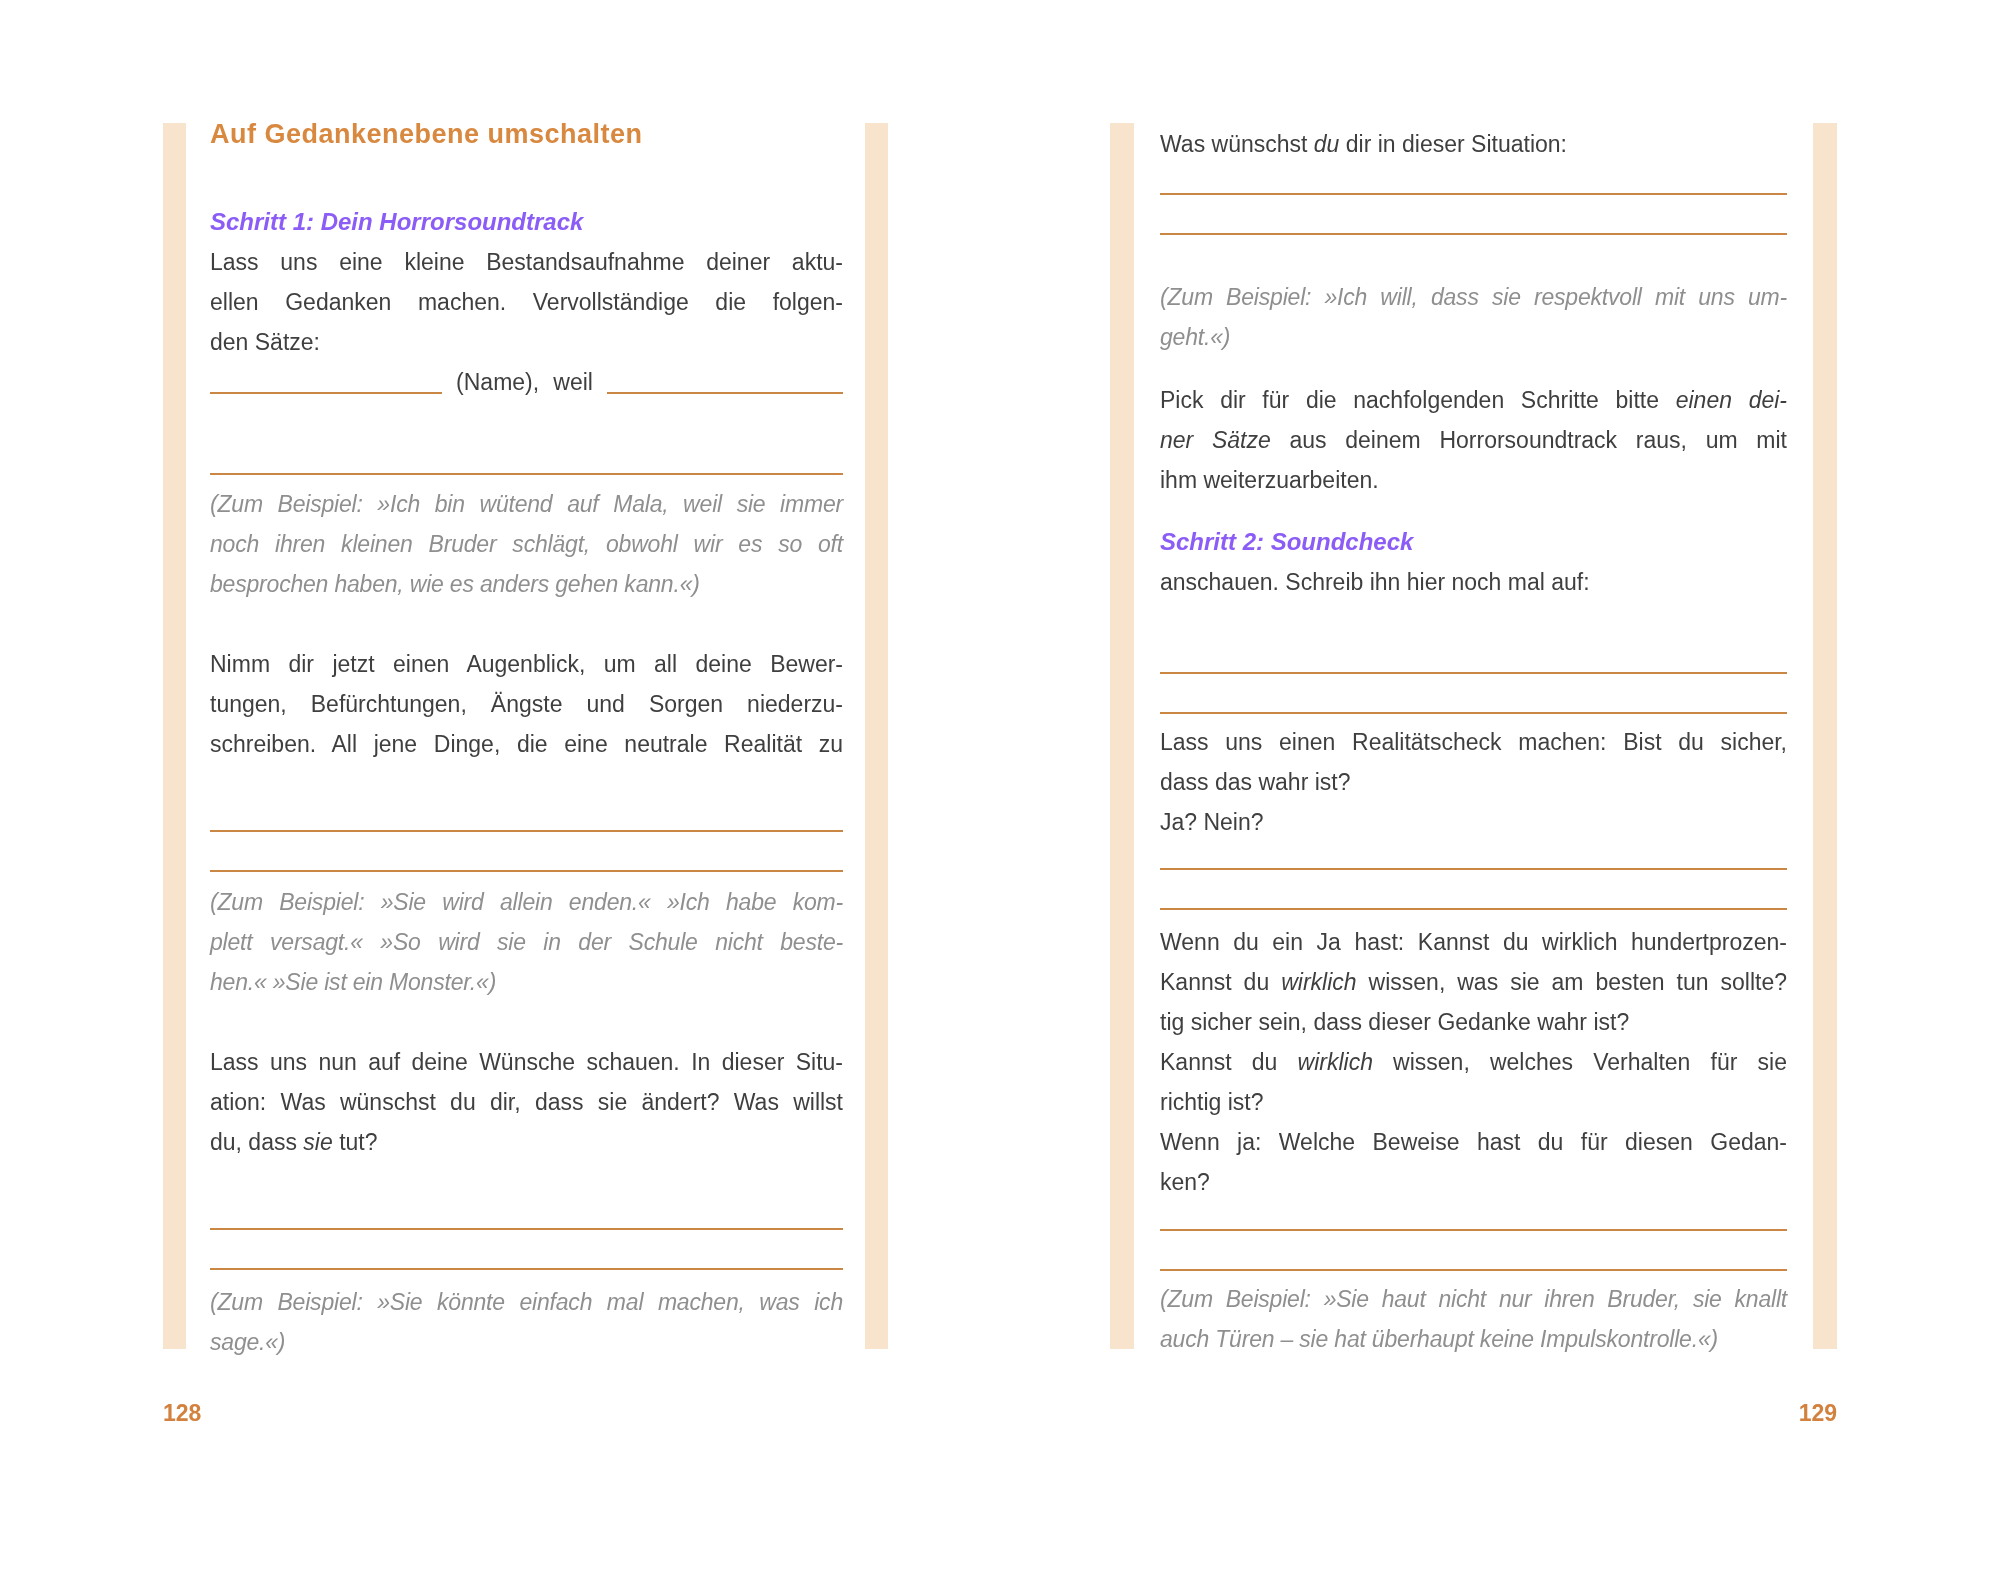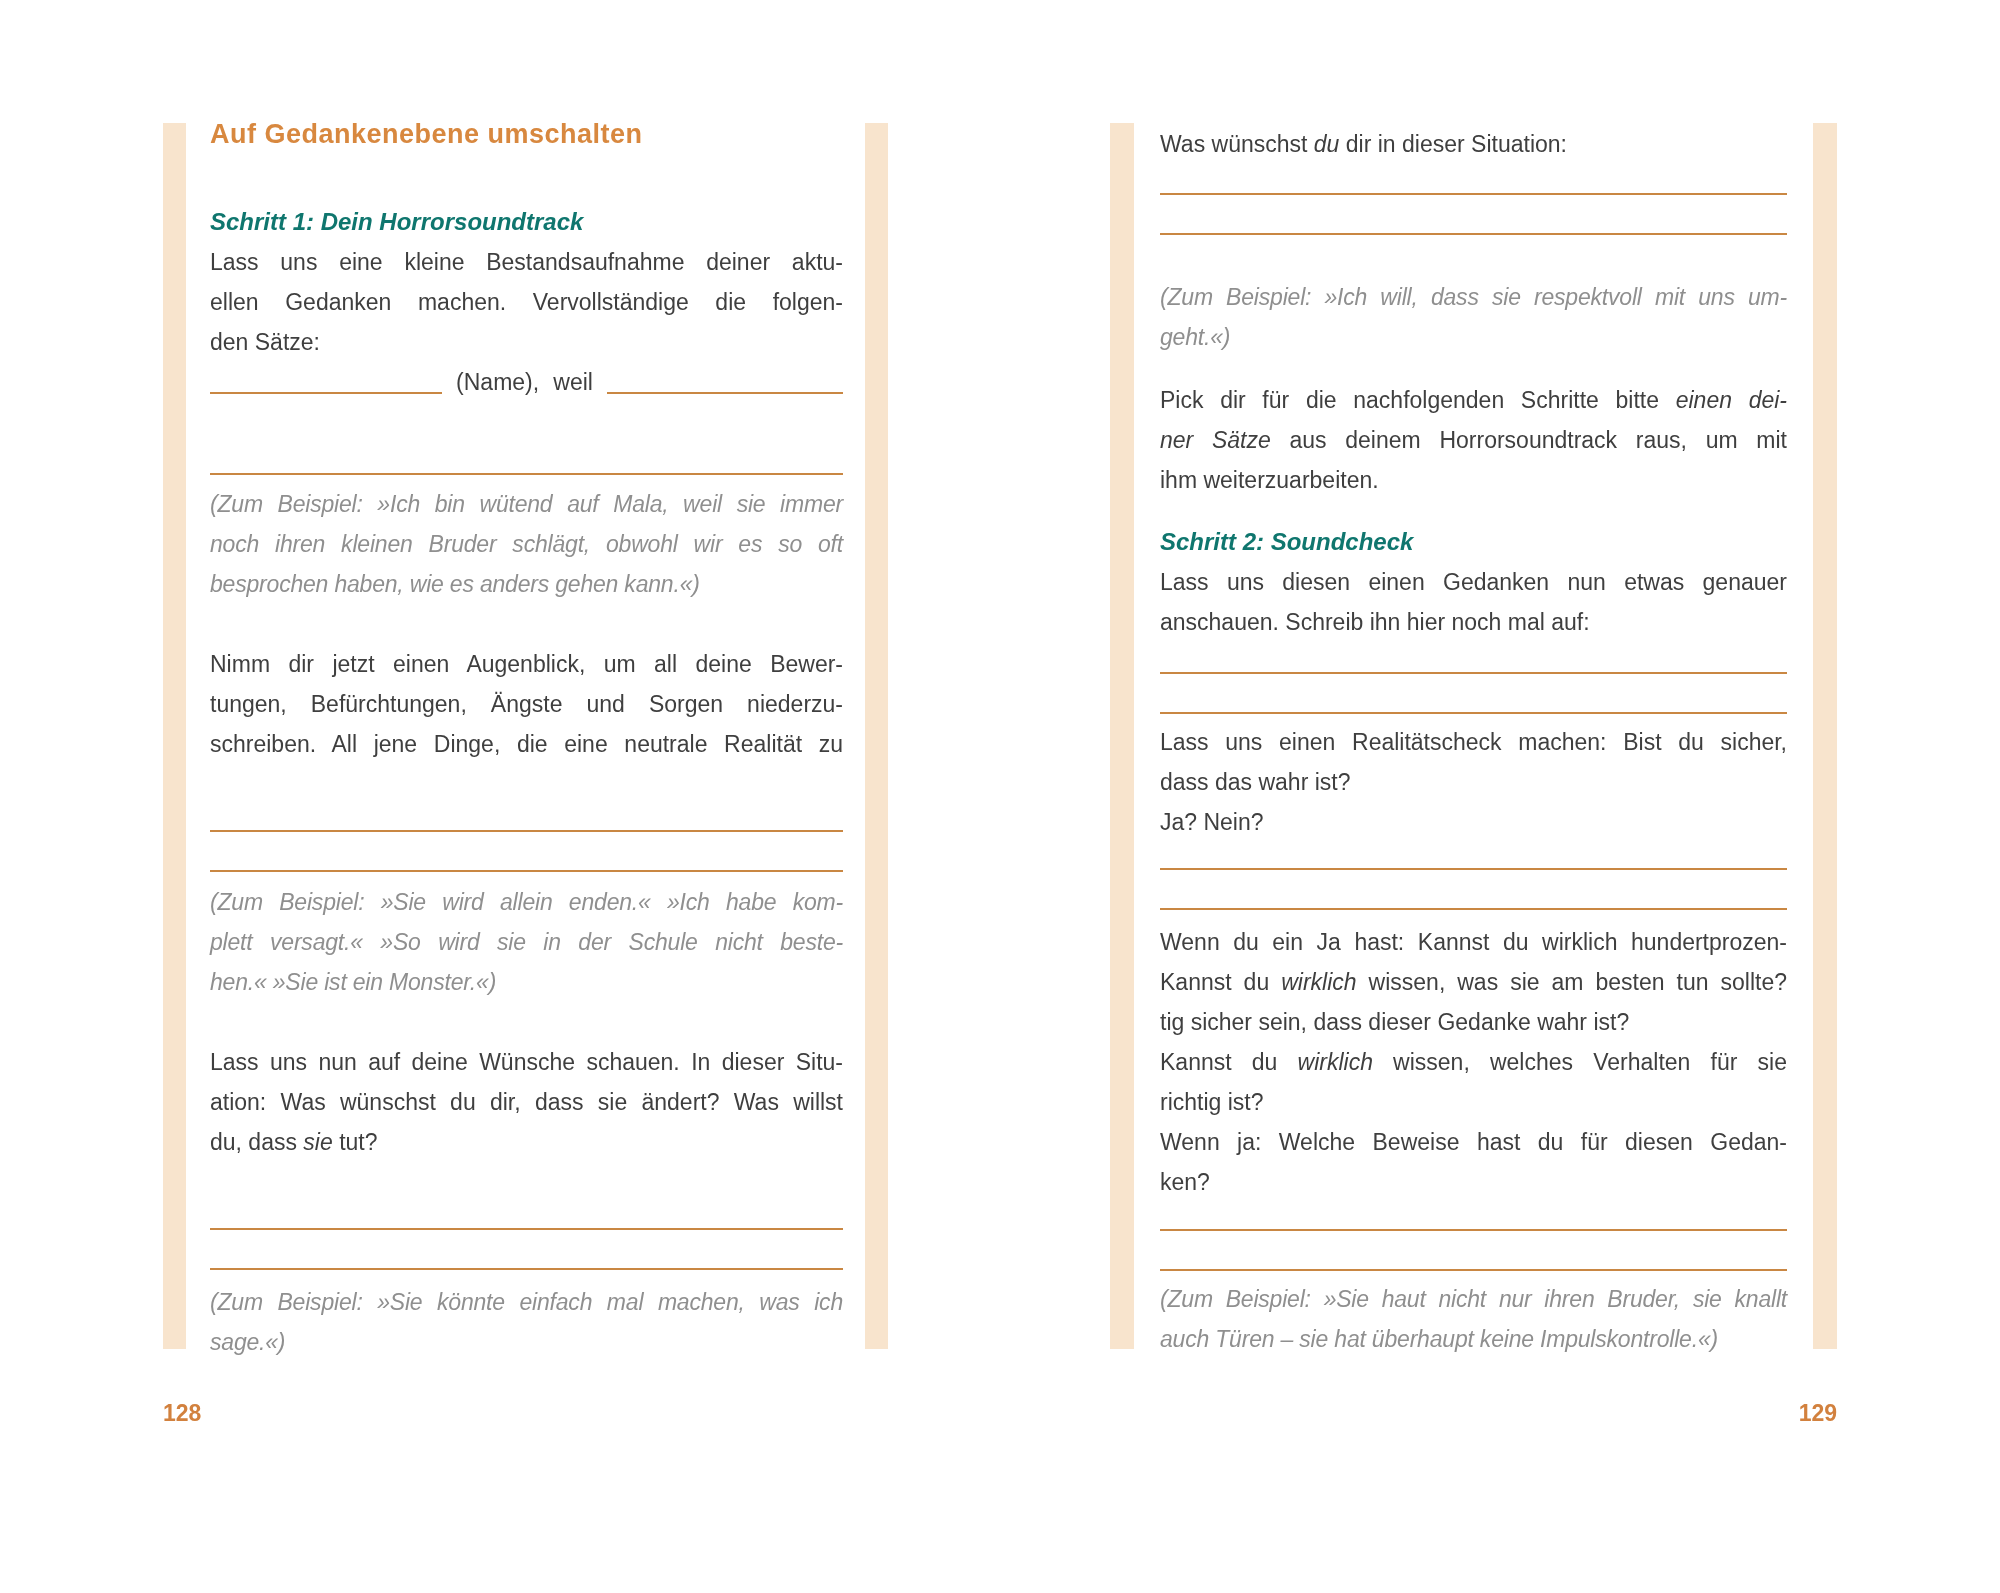--- a/index.html
+++ b/index.html
@@ -12,21 +12,21 @@
   .bar{position:absolute;top:123px;height:1226px;background:#f8e4cd;}
   .block{position:absolute;}
   .line{font-size:23px;line-height:40px;white-space:normal;}
   .just{text-align:justify;text-align-last:justify;}
   .ex{font-style:italic;color:#8f8f8f;letter-spacing:-0.2px;}
   .title{
     font-size:27px;line-height:44px;color:#d8883f;
     letter-spacing:0.5px;font-weight:bold;
   }
   .step{
-    font-size:24px;line-height:40px;color:#0f766e;
+    font-size:24px;line-height:40px;color:#8b5cf6;
     font-weight:bold;font-style:italic;
   }
   .rule{position:absolute;height:0;border-top:2px solid #c98743;}
   .blank{
     display:inline-block;border-bottom:2px solid #c98743;
     margin-bottom:-4px;height:2px;
   }
   .pagenum{position:absolute;font-size:23px;font-weight:bold;color:#d2813e;}
   i{font-style:italic;}
 </style>
@@ -110,21 +110,20 @@
 
   <div class="block" style="left:1160px;width:627px;top:364px;margin-top:16px;">
     <div class="line just">Pick dir für die nachfolgenden Schritte bitte <i>einen dei-</i></div>
     <div class="line just"><i>ner Sätze</i> aus deinem Horrorsoundtrack raus, um mit</div>
     <div class="line">ihm weiterzuarbeiten.</div>
   </div>
 
   <div class="block step" style="left:1160px;width:627px;top:522px;">Schritt 2: Soundcheck</div>
 
   <div class="block" style="left:1160px;width:627px;top:562px;">
-    <div class="line just">Lass uns diesen einen Gedanken nun etwas genauer</div>
     <div class="line">anschauen. Schreib ihn hier noch mal auf:</div>
   </div>
 
   <div class="rule" style="left:1160px;width:627px;top:672px;"></div>
   <div class="rule" style="left:1160px;width:627px;top:712px;"></div>
 
   <div class="block" style="left:1160px;width:627px;top:722px;">
     <div class="line just">Lass uns einen Realitätscheck machen: Bist du sicher,</div>
     <div class="line">dass das wahr ist?</div>
     <div class="line">Ja? Nein?</div>

